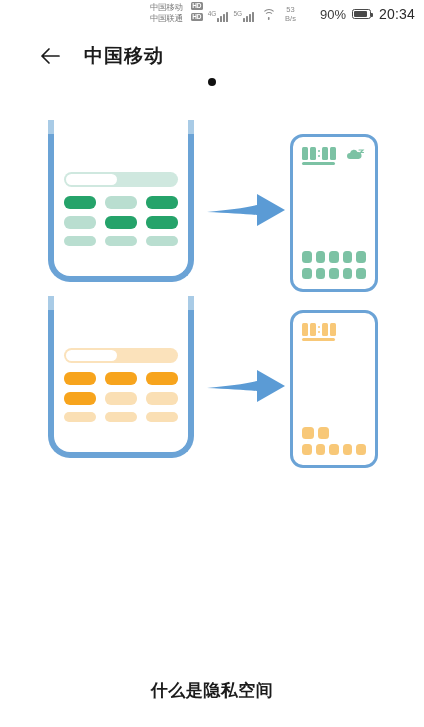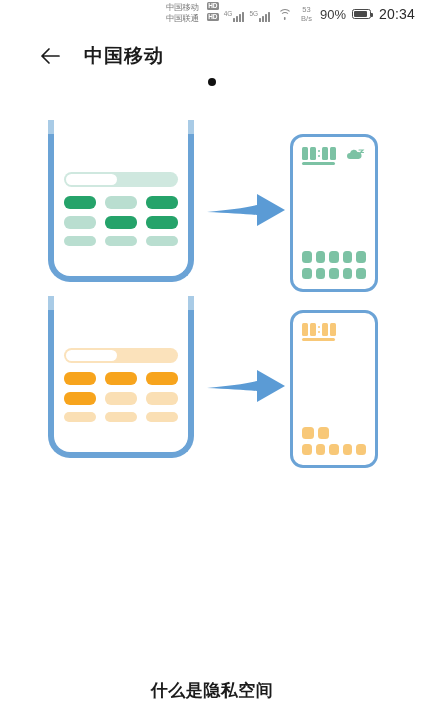--- a/index.html
+++ b/index.html
@@ -41,21 +41,21 @@
     border:1.6px solid #8a8a8a; border-bottom-color:transparent;
     border-left-color:transparent; border-right-color:transparent;
     border-radius:50%;
   }
   .wifi span:nth-child(1){ width:14px; height:14px; top:1px; }
   .wifi span:nth-child(2){ width:9px; height:9px; top:4px; }
   .wifi-dot{ position:absolute; left:50%; bottom:0; transform:translateX(-50%);
     width:2.5px; height:2.5px; background:#8a8a8a; border-radius:50%; }
   .netspeed{ display:flex; flex-direction:column; align-items:center;
     font-size:7.5px; line-height:9px; color:#8a8a8a; margin:0 3px; }
-  .batt-pct{ font-size:13px; color:#3c3c3c; margin-left:0; }
+  .batt-pct{ font-size:13px; color:#3c3c3c; margin-left:16px; }
   .batt{ position:relative; width:19px; height:10px; border:1.3px solid #4a4a4a;
     border-radius:2.5px; padding:1.3px; margin-left:1px; }
   .batt-fill{ height:100%; background:#4a4a4a; border-radius:1px; }
   .batt-cap{ position:absolute; right:-3px; top:3px; width:2px; height:4px;
     background:#4a4a4a; border-radius:0 1px 1px 0; }
   .clock-txt{ font-size:14px; color:#2b2b2b; margin-left:3px; letter-spacing:.2px; }
 
   
   .appbar{ position:absolute; top:36px; left:0; width:424px; height:40px;
     display:flex; align-items:center; padding-left:38px; gap:22px; }

